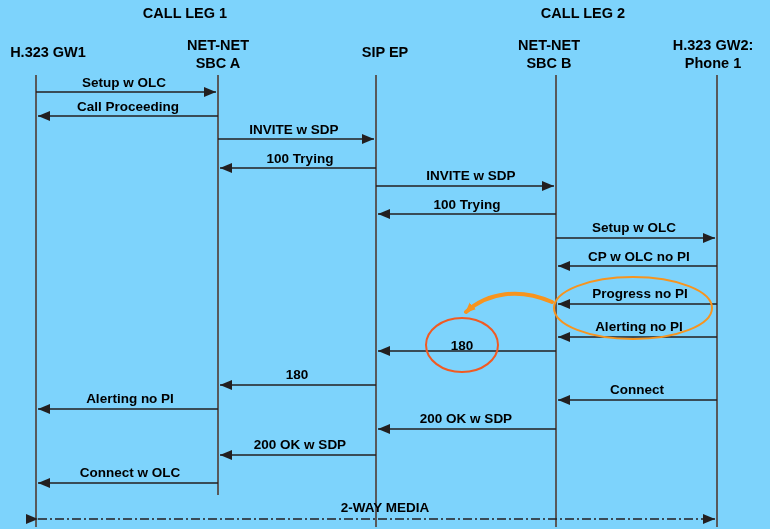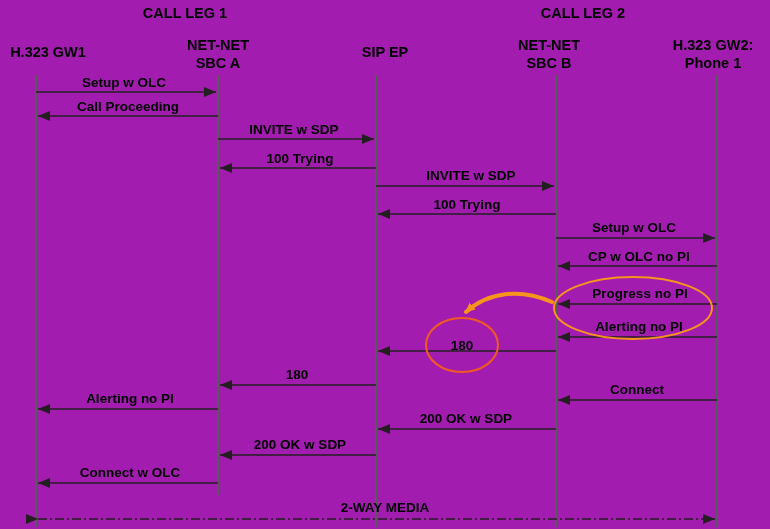--- a/index.html
+++ b/index.html
@@ -1,17 +1,17 @@
 <!DOCTYPE html>
 <html><head>
 <meta charset="utf-8">
 <style>
   html,body{margin:0;padding:0;background:#ffffff;}
   body{width:770px;height:529px;font-family:"Liberation Sans",sans-serif;}
-  #stage{position:relative;width:770px;height:529px;overflow:hidden;background:#a21caf;}
+  #stage{position:relative;width:770px;height:529px;overflow:hidden;background:#7dd3fc;}
   #diagram{position:absolute;left:0;top:0;}
   .hdr{font-weight:bold;font-size:14.5px;fill:#000;text-anchor:middle;font-family:"Liberation Sans",sans-serif;}
   .leg{font-weight:bold;font-size:14.5px;fill:#000;text-anchor:middle;font-family:"Liberation Sans",sans-serif;}
   .msg{font-weight:bold;font-size:13.5px;fill:#000;text-anchor:middle;font-family:"Liberation Sans",sans-serif;}
   .media{font-weight:bold;font-size:13.5px;fill:#000;text-anchor:middle;font-family:"Liberation Sans",sans-serif;}
   .lifeline{stroke:#58595b;stroke-width:2;}
   .arrowline{stroke:#231f20;stroke-width:1.6;}
   .medialine{stroke:#231f20;stroke-width:1.6;stroke-dasharray:9 3 2 3;}
   .ohl{fill:none;stroke:#f7941e;stroke-width:2;}
   .circ180{fill:none;stroke:#f15a22;stroke-width:2;}

